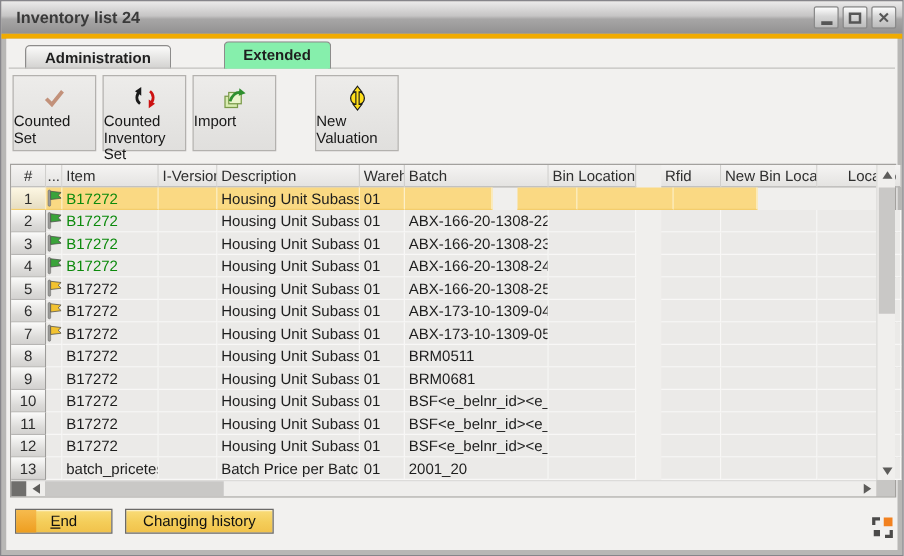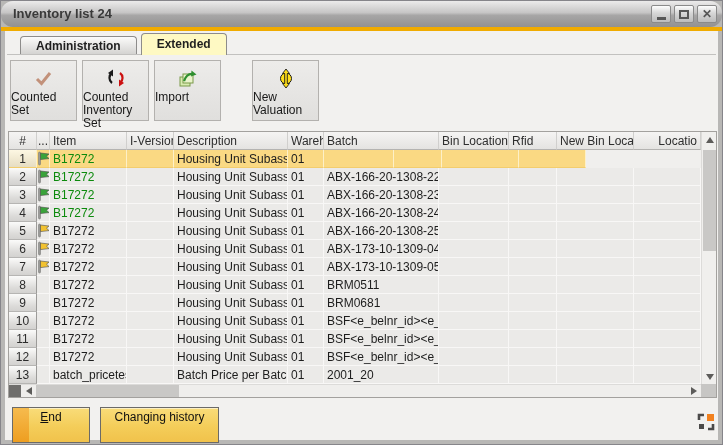--- a/index.html
+++ b/index.html
@@ -5,42 +5,41 @@
   html,body{margin:0;padding:0;background:#fff;}
   *{box-sizing:border-box;}
   .window{
     position:relative;width:723px;height:445px;
     background:#b8b7b5;border:1px solid #86858a;overflow:hidden;
     font-family:"Liberation Sans",sans-serif;font-size:12px;color:#1f1f1f;
   }
   .titlebar{
     position:absolute;left:0;top:0;width:721px;height:26px;
     background:linear-gradient(#ecebeb,#c6c5c5 45%,#a7a6a6 55%,#929191);
-    border-radius:12px;
   }
   .title{position:absolute;left:12px;top:5px;font-size:13px;font-weight:bold;color:#3a3a3a;}
   .win-controls{position:absolute;top:4px;right:5px;display:flex;gap:3px;}
   .wbtn{
     width:20px;height:18px;border:1px solid #8a8a8a;border-radius:2px;
     background:linear-gradient(#fdfdfd,#d6d6d6 45%,#bcbcbc);
     display:flex;align-items:center;justify-content:center;color:#4f4f4f;
   }
   .glyph-min{width:9px;height:3px;background:#565656;margin-top:9px;}
   .glyph-max{width:10px;height:9px;border:2px solid #565656;}
   .glyph-close{font-size:12px;font-weight:bold;line-height:1;color:#565656;}
   .goldline{position:absolute;left:0;top:26px;width:721px;height:4px;}
   .app-body{position:absolute;left:4px;top:30px;width:713px;height:409px;background:#f2f1ef;}
 
   
   .tabstrip{position:absolute;left:15px;top:2px;height:22px;display:flex;align-items:flex-end;gap:4px;font-weight:bold;}
   .tab{
     height:19px;line-height:18px;padding:0 15px;border:1px solid #8d8c8b;border-bottom:none;
     border-radius:4px 4px 0 0;background:linear-gradient(#fbfbfa,#d2d1cf);color:#1f1f1f;z-index:1;
   }
-  .tab.active{height:22px;line-height:21px;background:#fef9c3;z-index:3;}
+  .tab.active{height:22px;line-height:21px;background:#86efac;z-index:3;margin-left:38px;}
   .tabline{position:absolute;left:2px;top:23px;width:709px;height:1px;background:#c2c1bf;z-index:2;}
 
   
   .tbtn{
     position:absolute;top:29px;width:67px;height:61px;text-align:left;
     background:linear-gradient(#edecea,#e0dfdd);border:1px solid #b3b1ae;cursor:default;
   }
   .tb-icon{height:26px;display:flex;align-items:center;justify-content:center;margin-top:4px;}
   .tb-lbl{display:block;font-size:12px;line-height:13px;color:#181818;}
 
@@ -68,21 +67,21 @@
   .cell.green{color:#0c8a0c;}
   .c-flag{padding:1px 0 0 0;}
   .hc-num,.c-num{width:28px;}
   .hc-flag,.c-flag{width:13px;}
   .hc-item,.c-item{width:77px;}
   .hc-iversion,.c-iversion{width:47px;}
   .hc-description,.c-description{width:114px;}
   .hc-warehouse,.c-warehouse{width:36px;}
   .hc-batch,.c-batch{width:115px;}
   .hc-bin_location,.c-bin_location{width:70px;}
-  .hc-rfid,.c-rfid{width:48px;}
+  .hc-rfid,.c-rfid{width:48px;margin-left:20px;}
   .hc-new_bin_location,.c-new_bin_location{width:77px;}
   .hc-inventory,.c-inventory{width:67px;}
   .a-center{text-align:center;padding-left:0;}
   .a-right{text-align:right;padding:2px 3px 0 0;}
 
   
   .vscroll{position:absolute;right:0;top:0;width:15px;height:252px;background:#f0efed;border-left:1px solid #dcdbd9;}
   .vs-btn{position:absolute;left:0;width:15px;height:15px;display:flex;align-items:center;justify-content:center;}
   .vs-thumb{position:absolute;left:1px;top:18px;width:13px;height:101px;background:#c9c8c6;}
   .scroll-corner{position:absolute;right:0;bottom:0;width:15px;height:13px;background:#c7c6c4;}
@@ -91,21 +90,21 @@
   .hs-btn{position:absolute;top:0;width:15px;height:12px;display:flex;align-items:center;justify-content:center;}
   .hs-thumb{position:absolute;left:27px;top:0;width:143px;height:12px;background:#c9c8c6;}
   .tri{width:0;height:0;}
   .tri-up{border-left:4px solid transparent;border-right:4px solid transparent;border-bottom:6px solid #5d5c5a;}
   .tri-down{border-left:4px solid transparent;border-right:4px solid transparent;border-top:6px solid #5d5c5a;}
   .tri-left{border-top:4px solid transparent;border-bottom:4px solid transparent;border-right:6px solid #5d5c5a;}
   .tri-right{border-top:4px solid transparent;border-bottom:4px solid transparent;border-left:6px solid #5d5c5a;}
 
   
   .ybtn{
-    position:absolute;top:376px;height:36px;border:1px solid #6b6a68;
+    position:absolute;top:376px;height:20px;border:1px solid #6b6a68;
     background:linear-gradient(#f9dc79,#f4cd59 55%,#f1c24b);
     box-shadow:inset 0 1px 0 rgba(255,255,255,.55);
     text-align:center;color:#101010;cursor:default;
   }
   .ybtn .lbl{display:block;line-height:18px;position:relative;z-index:1;}
   .btn-end{left:7px;width:78px;}
   .btn-end .strip{position:absolute;left:0;top:0;bottom:0;width:16px;background:linear-gradient(#f6bb4e,#ee9e20);}
   .btn-end .lbl::first-letter{text-decoration:underline;}
   .btn-ch{left:95px;width:119px;padding:0 6px;}
   .expand-icon{position:absolute;left:692px;top:382px;width:18px;height:18px;}

